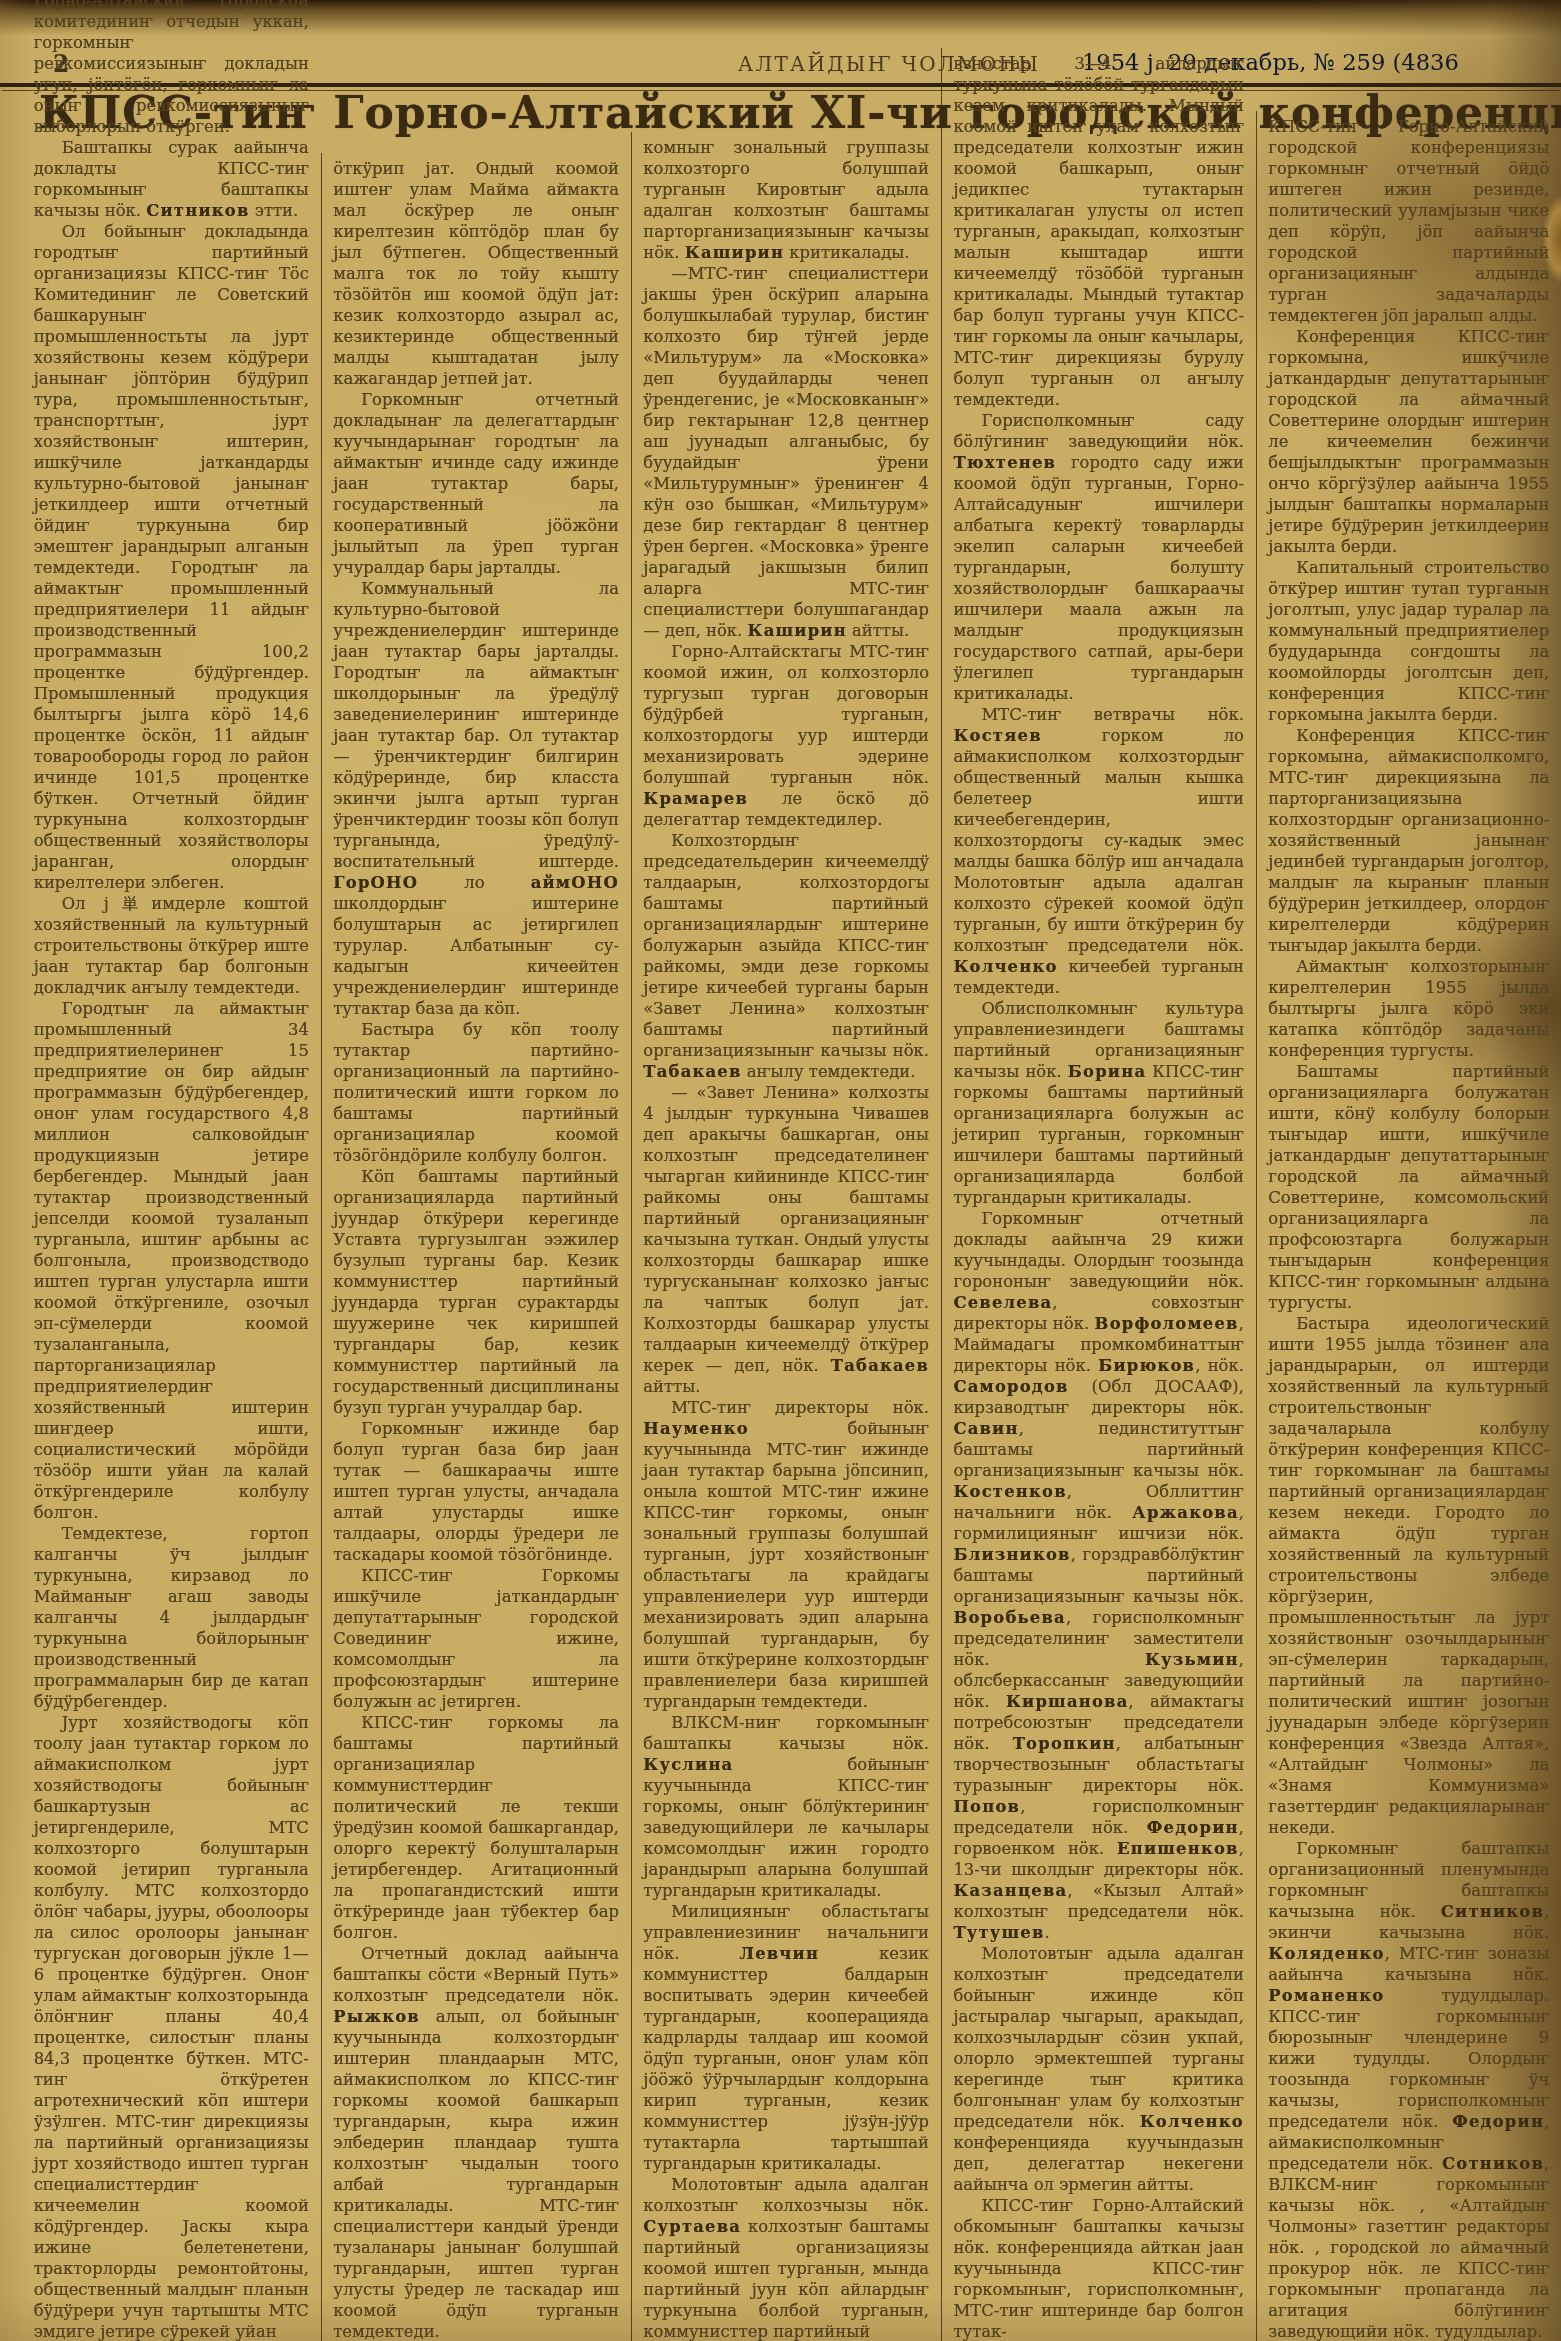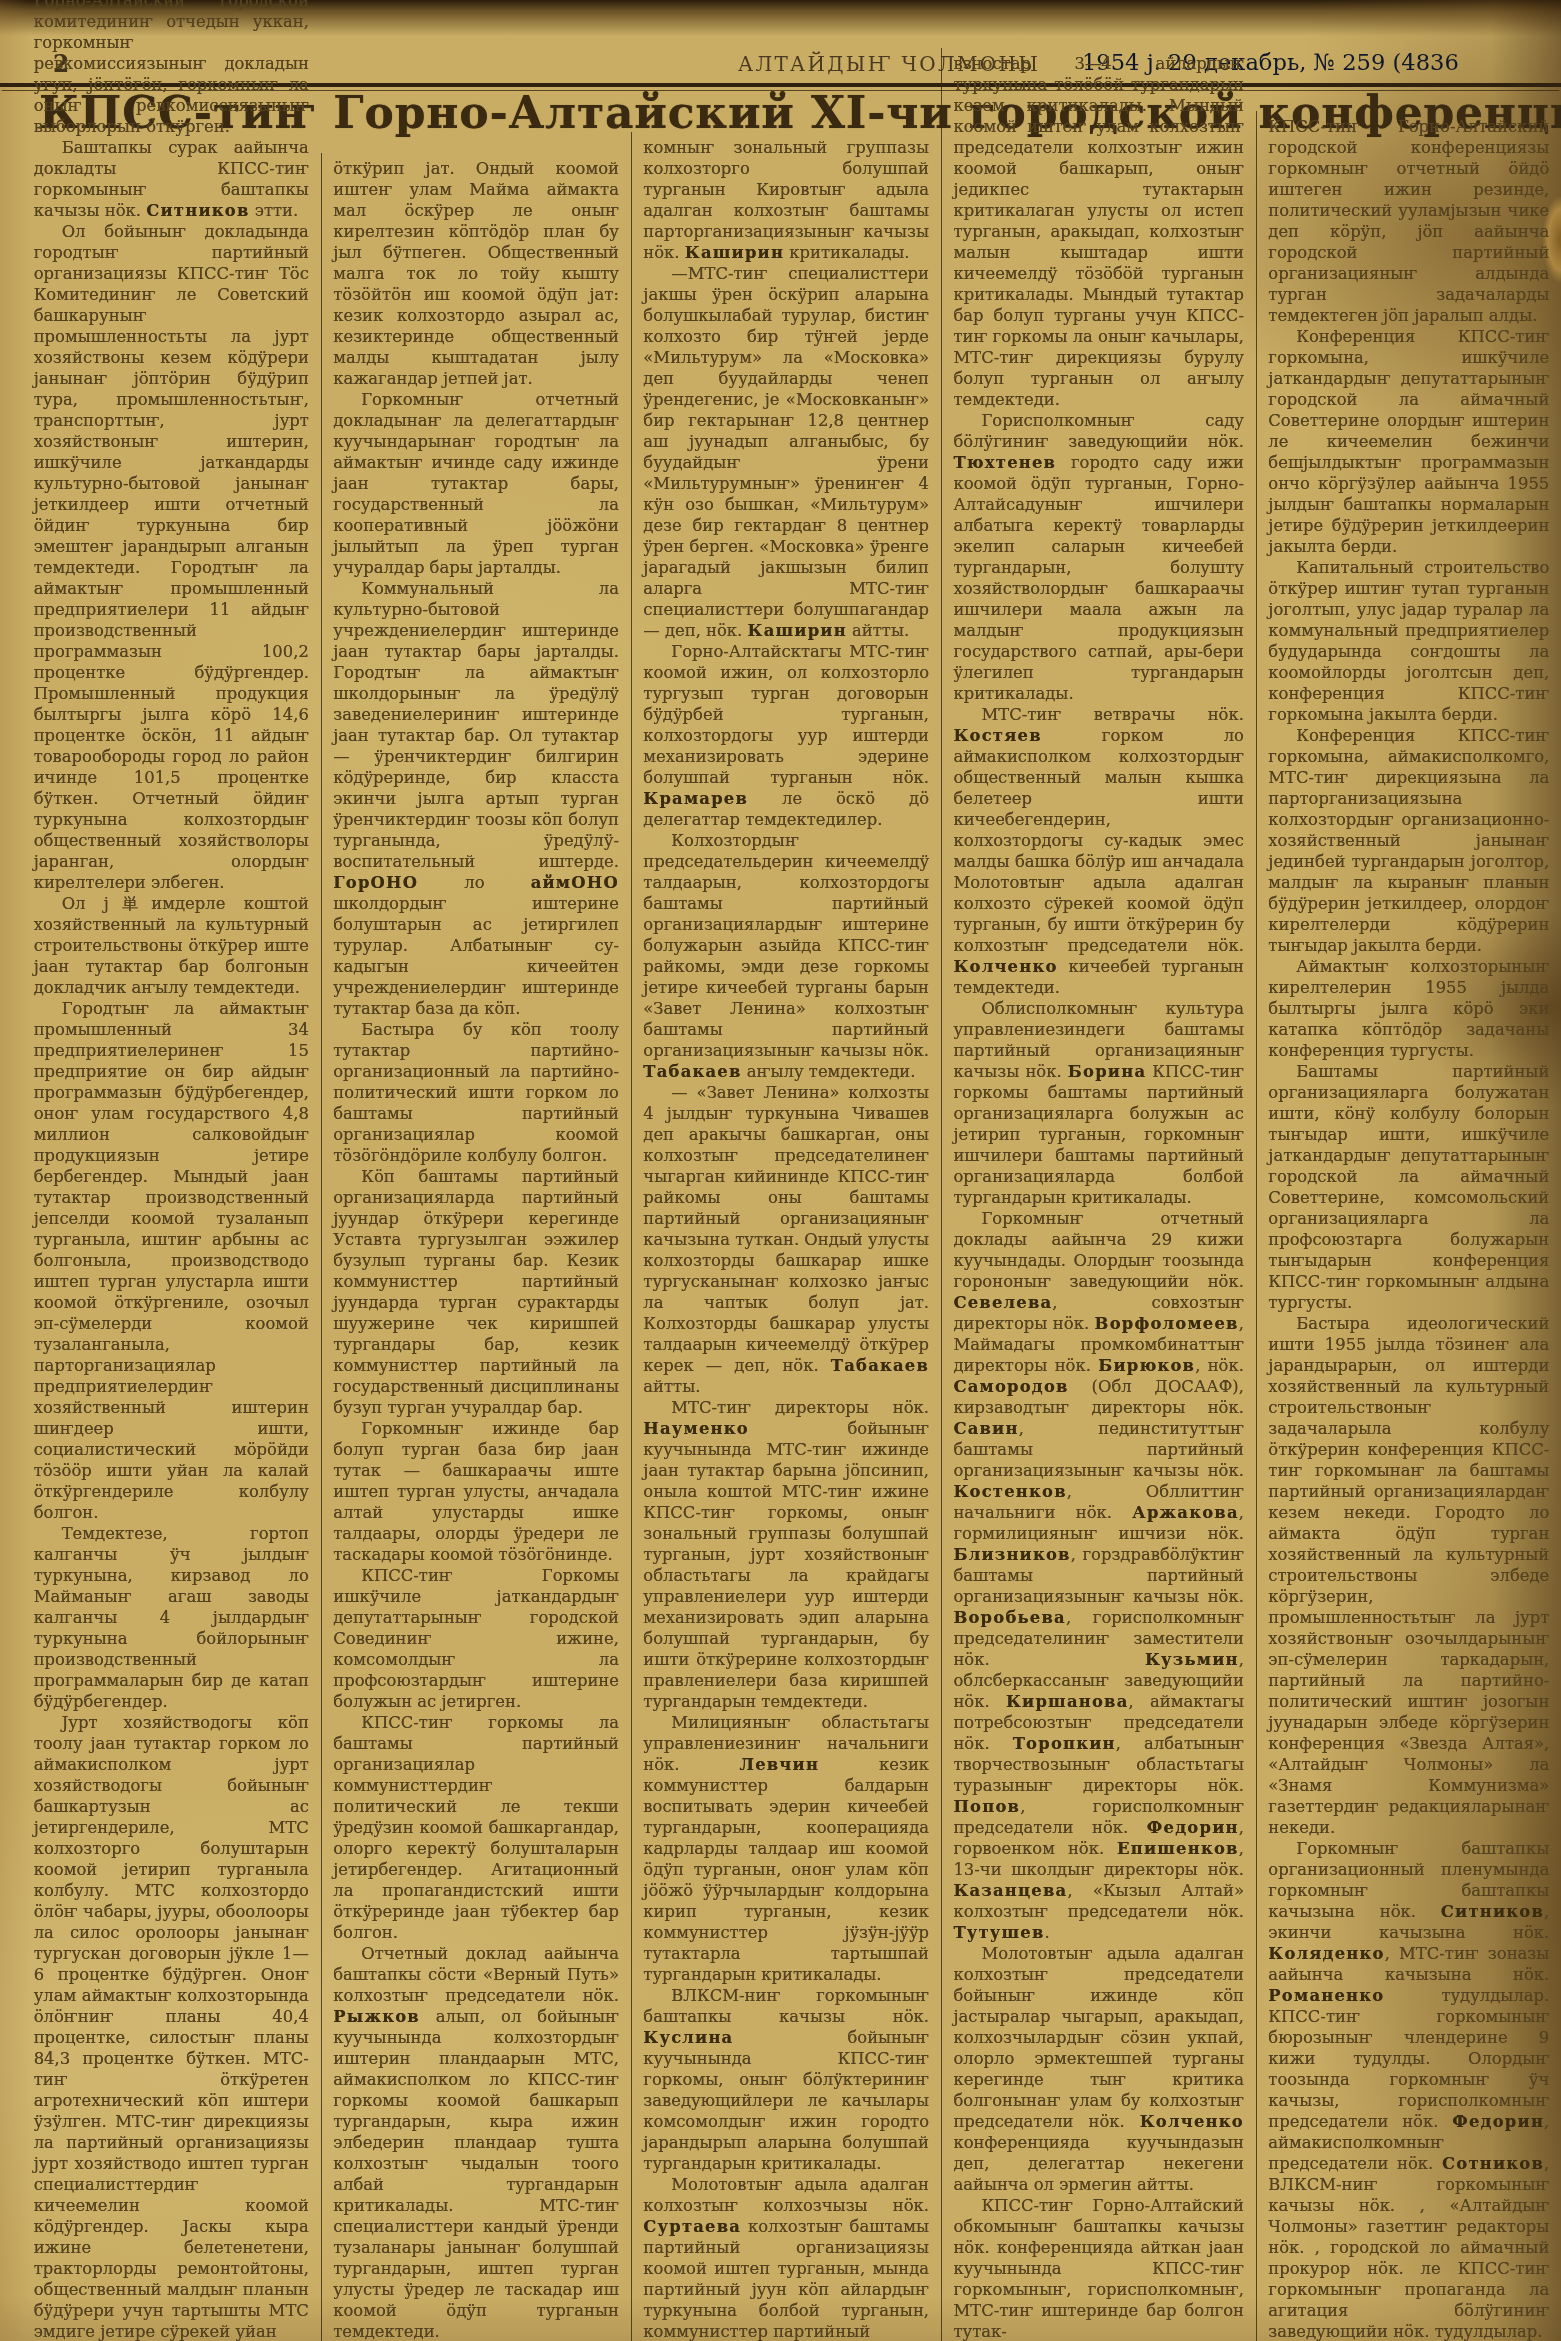--- a/index.html
+++ b/index.html
@@ -95,22 +95,22 @@
       <p>КПСС-тиҥ горкомы ла баштамы партийный организациялар коммунисттердиҥ политический ле текши ӱредӱзин коомой башкаргандар, олорго керектӱ болушталарын јетирбегендер. Агитационный ла пропагандистский ишти öткӱреринде јаан тӱбектер бар болгон.</p>
       <p>Отчетный доклад аайынча баштапкы сöсти «Верный Путь» колхозтыҥ председатели нöк. <b>Рыжков</b> алып, ол бойыныҥ куучынында колхозтордыҥ иштерин пландаарын МТС, аймакисполком ло КПСС-тиҥ горкомы коомой башкарып тургандарын, кыра ижин элбедерин пландаар тушта колхозтыҥ чыдалын тоого албай тургандарын критикалады. МТС-тиҥ специалисттери кандый ӱренди тузаланары јанынаҥ болушпай тургандарын, иштеп турган улусты ӱредер ле таскадар иш коомой öдӱп турганын темдектеди.</p>
     </div>
   <div class="col cont" id="c3">
       <p>комныҥ зональный группазы колхозторго болушпай турганын Кировтыҥ адыла адалган колхозтыҥ баштамы парторганизациязыныҥ качызы нöк. <b>Каширин</b> критикалады.</p>
       <p>—МТС-тиҥ специалисттери јакшы ӱрен öскӱрип аларына болушкылабай турулар, бистиҥ колхозто бир тӱҥей јерде «Мильтурум» ла «Московка» деп буудайларды ченеп ӱрендегенис, је «Московканыҥ» бир гектарынаҥ 12,8 центнер аш јуунадып алганыбыс, бу буудайдыҥ ӱрени «Мильтурумныҥ» ӱрениҥеҥ 4 кӱн озо бышкан, «Мильтурум» дезе бир гектардаҥ 8 центнер ӱрен берген. «Московка» ӱренге јарагадый јакшызын билип аларга МТС-тиҥ специалисттери болушпагандар — деп, нöк. <b>Каширин</b> айтты.</p>
       <p>Горно-Алтайсктагы МТС-тиҥ коомой ижин, ол колхозторло тургузып турган договорын бӱдӱрбей турганын, колхозтордогы уур иштерди механизировать эдерине болушпай турганын нöк. <b>Крамарев</b> ле öскö дö делегаттар темдектедилер.</p>
       <p>Колхозтордыҥ председательдерин кичеемелдӱ талдаарын, колхозтордогы баштамы партийный организациялардыҥ иштерине болужарын азыйда КПСС-тиҥ райкомы, эмди дезе горкомы јетире кичеебей турганы барын «Завет Ленина» колхозтыҥ баштамы партийный организациязыныҥ качызы нöк. <b>Табакаев</b> аҥылу темдектеди.</p>
       <p>— «Завет Ленина» колхозты 4 јылдыҥ туркунына Чивашев деп аракычы башкарган, оны колхозтыҥ председателинеҥ чыгарган кийининде КПСС-тиҥ райкомы оны баштамы партийный организацияныҥ качызына туткан. Ондый улусты колхозторды башкарар ишке тургусканынаҥ колхозко јаҥыс ла чаптык болуп јат. Колхозторды башкарар улусты талдаарын кичеемелдӱ öткӱрер керек — деп, нöк. <b>Табакаев</b> айтты.</p>
       <p>МТС-тиҥ директоры нöк. <b>Науменко</b> бойыныҥ куучынында МТС-тиҥ ижинде јаан тутактар барына јöпсинип, оныла коштой МТС-тиҥ ижине КПСС-тиҥ горкомы, оныҥ зональный группазы болушпай турганын, јурт хозяйствоныҥ областьтагы ла крайдагы управлениелери уур иштерди механизировать эдип аларына болушпай тургандарын, бу ишти öткӱрерине колхозтордыҥ правлениелери база киришпей тургандарын темдектеди.</p>
+      <p>ВЛКСМ-ниҥ горкомыныҥ баштапкы качызы нöк. <b>Куслина</b> бойыныҥ куучынында КПСС-тиҥ горкомы, оныҥ бöлӱктериниҥ заведующийлери ле качылары комсомолдыҥ ижин городто јарандырып аларына болушпай тургандарын критикалады.</p>
       <p>Милицияныҥ областьтагы управлениезиниҥ начальниги нöк. <b>Левчин</b> кезик коммунисттер балдарын воспитывать эдерин кичеебей тургандарын, кооперацияда кадрларды талдаар иш коомой öдӱп турганын, оноҥ улам кöп јööжö ӱӱрчылардыҥ колдорына кирип турганын, кезик коммунисттер јӱзӱн-јӱӱр тутактарла тартышпай тургандарын критикалады.</p>
-      <p>ВЛКСМ-ниҥ горкомыныҥ баштапкы качызы нöк. <b>Куслина</b> бойыныҥ куучынында КПСС-тиҥ горкомы, оныҥ бöлӱктериниҥ заведующийлери ле качылары комсомолдыҥ ижин городто јарандырып аларына болушпай тургандарын критикалады.</p>
       <p>Молотовтыҥ адыла адалган колхозтыҥ колхозчызы нöк. <b>Суртаева</b> колхозтыҥ баштамы партийный организациязы коомой иштеп турганын, мында партийный јуун кöп айлардыҥ туркунына болбой турганын, коммунисттер партийный</p>
     </div>
   <div class="col cont" id="c4">
       <p>взностар 3—4 айлардыҥ туркунына тöлöбöй тургандарын кезем критикалады. Мындый коомой иштеҥ улам колхозтыҥ председатели колхозтыҥ ижин коомой башкарып, оныҥ једикпес тутактарын критикалаган улусты ол истеп турганын, аракыдап, колхозтыҥ малын кыштадар ишти кичеемелдӱ тöзöбöй турганын критикалады. Мындый тутактар бар болуп турганы учун КПСС-тиҥ горкомы ла оныҥ качылары, МТС-тиҥ дирекциязы бурулу болуп турганын ол аҥылу темдектеди.</p>
       <p>Горисполкомныҥ саду бöлӱгиниҥ заведующийи нöк. <b>Тюхтенев</b> городто саду ижи коомой öдӱп турганын, Горно-Алтайсадуныҥ ишчилери албатыга керектӱ товарларды экелип саларын кичеебей тургандарын, болушту хозяйстволордыҥ башкараачы ишчилери маала ажын ла малдыҥ продукциязын государствого сатпай, ары-бери ӱлегилеп тургандарын критикалады.</p>
       <p>МТС-тиҥ ветврачы нöк. <b>Костяев</b> горком ло аймакисполком колхозтордыҥ общественный малын кышка белетеер ишти кичеебегендерин, колхозтордогы су-кадык эмес малды башка бöлӱр иш анчадала Молотовтыҥ адыла адалган колхозто сӱрекей коомой öдӱп турганын, бу ишти öткӱрерин бу колхозтыҥ председатели нöк. <b>Колченко</b> кичеебей турганын темдектеди.</p>
       <p>Облисполкомныҥ культура управлениезиндеги баштамы партийный организацияныҥ качызы нöк. <b>Борина</b> КПСС-тиҥ горкомы баштамы партийный организацияларга болужын ас јетирип турганын, горкомныҥ ишчилери баштамы партийный организацияларда болбой тургандарын критикалады.</p>
       <p>Горкомныҥ отчетный доклады аайынча 29 кижи куучындады. Олордыҥ тоозында горононыҥ заведующийи нöк. <b>Севелева</b>, совхозтыҥ директоры нöк. <b>Ворфоломеев</b>, Маймадагы промкомбинаттыҥ директоры нöк. <b>Бирюков</b>, нöк. <b>Самородов</b> (Обл ДОСААФ), кирзаводтыҥ директоры нöк. <b>Савин</b>, пединституттыҥ баштамы партийный организациязыныҥ качызы нöк. <b>Костенков</b>, Обллиттиҥ начальниги нöк. <b>Аржакова</b>, гормилицияныҥ ишчизи нöк. <b>Близников</b>, горздравбöлӱктиҥ баштамы партийный организациязыныҥ качызы нöк. <b>Воробьева</b>, горисполкомныҥ председателиниҥ заместители нöк. <b>Кузьмин</b>, облсберкассаныҥ заведующийи нöк. <b>Киршанова</b>, аймактагы потребсоюзтыҥ председатели нöк. <b>Торопкин</b>, албатыныҥ творчествозыныҥ областьтагы туразыныҥ директоры нöк. <b>Попов</b>, горисполкомныҥ председатели нöк. <b>Федорин</b>, горвоенком нöк. <b>Епишенков</b>, 13-чи школдыҥ директоры нöк. <b>Казанцева</b>, «Кызыл Алтай» колхозтыҥ председатели нöк. <b>Тутушев</b>.</p>
       <p>Молотовтыҥ адыла адалган колхозтыҥ председатели бойыныҥ ижинде кöп јастыралар чыгарып, аракыдап, колхозчылардыҥ сöзин укпай, олорло эрмектешпей турганы керегинде тыҥ критика болгонынаҥ улам бу колхозтыҥ председатели нöк. <b>Колченко</b> конференцияда куучындазын деп, делегаттар некегени аайынча ол эрмегин айтты.</p>
       <p>КПСС-тиҥ Горно-Алтайский обкомыныҥ баштапкы качызы нöк.  конференцияда айткан јаан куучынында КПСС-тиҥ горкомыныҥ, горисполкомныҥ, МТС-тиҥ иштеринде бар болгон тутак-</p>

